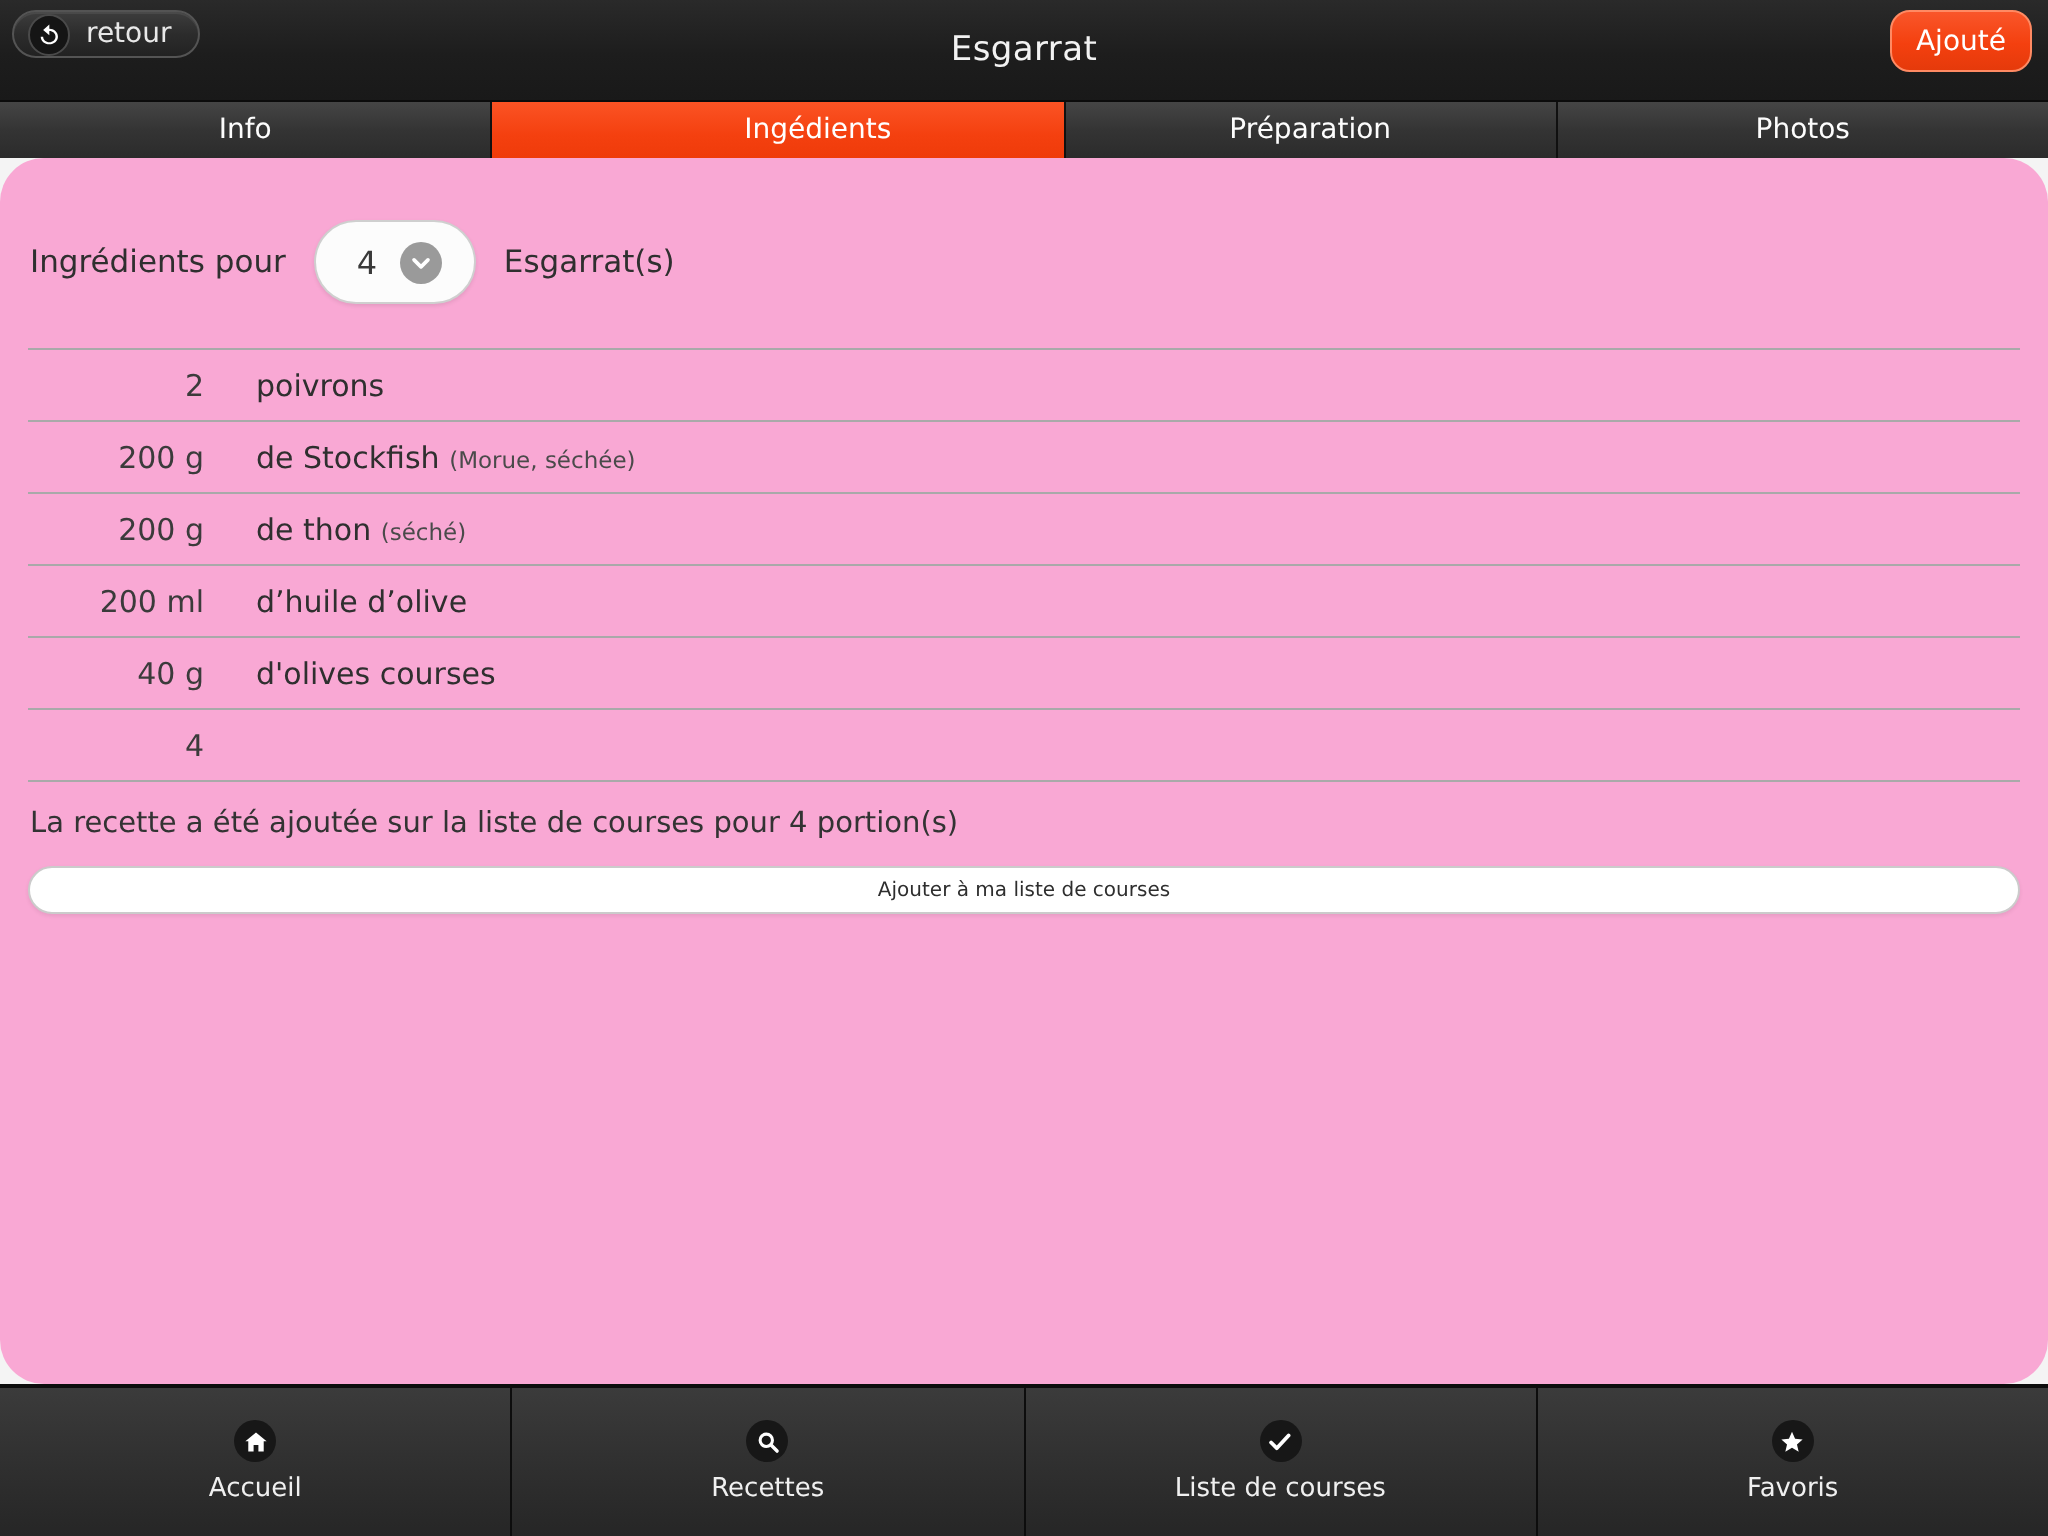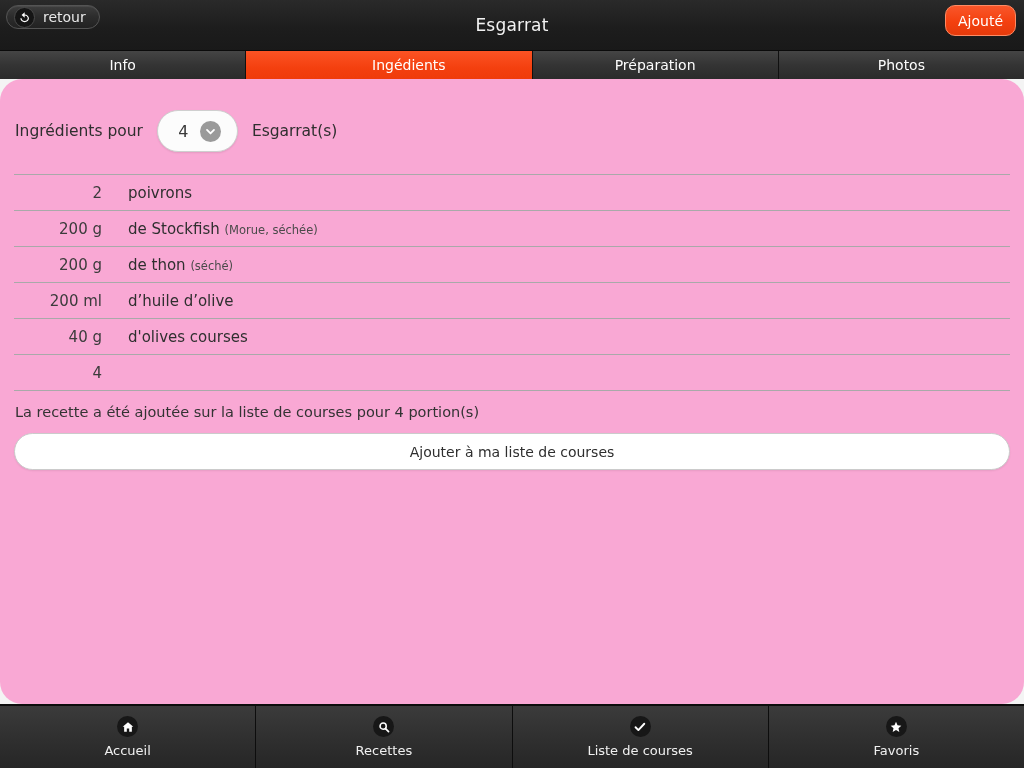--- a/index.html
+++ b/index.html
@@ -98,30 +98,30 @@
   .ing-name {
     flex: 1 1 auto; padding-left: 26px;
     font-size: 15px; color: #2f2f2f;
   }
   .ing-note { font-size: 11.5px; color: #4a4a4a; }
 
   .status-msg {
     margin: 13px 0 0 15px; font-size: 14.5px; color: #333;
   }
   .add-list-btn {
-    margin: 13px 14px 0 14px; height: 37px;
+    margin: 13px 14px 0 14px; height: 24px;
     display: flex; align-items: center; justify-content: center;
     background: #fff; border: 1px solid #cbcbcb; border-radius: 21px;
     box-shadow: 0 1px 2px rgba(0,0,0,.08);
-    font-size: 14px; color: #2e2e2e; cursor: pointer;
+    font-size: 10px; color: #2e2e2e; cursor: pointer;
   }
 
   
   .bottom-nav {
-    height: 64px; flex: none; display: flex;
+    height: 76px; flex: none; display: flex;
     background: #1b1b1b; border-top: 2px solid #0d0d0d;
   }
   .nav-item {
     flex: 1 1 0; display: flex; flex-direction: column;
     align-items: center; justify-content: center; gap: 6px;
     background: linear-gradient(to bottom, #3b3b3b 0%, #303030 50%, #262626 100%);
     border-right: 1px solid #0d0d0d; cursor: pointer;
   }
   .nav-item:last-child { border-right: none; }
   .nav-ico {

